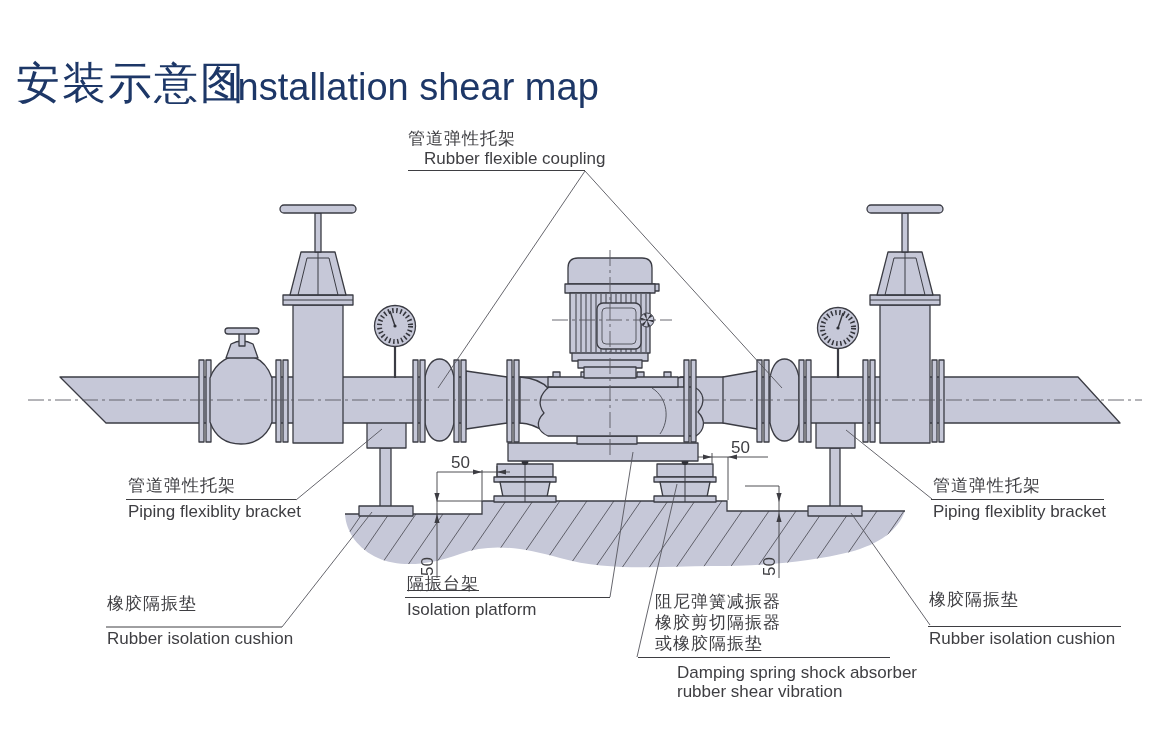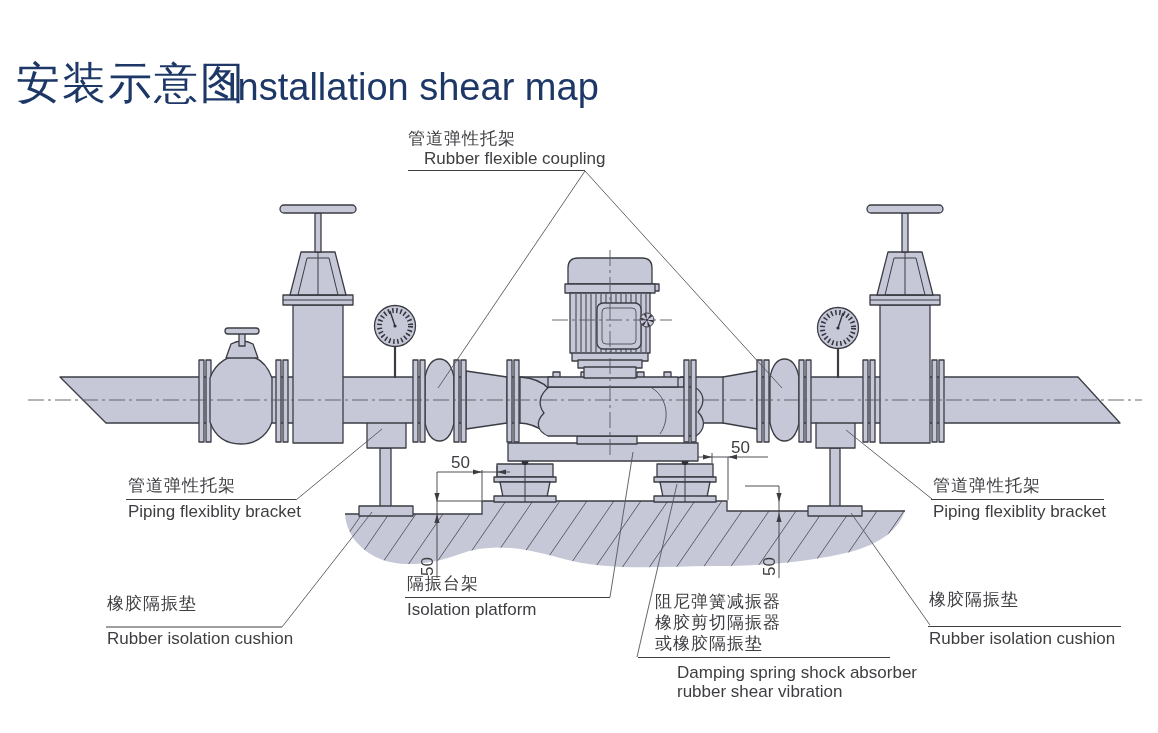--- a/index.html
+++ b/index.html
@@ -324,21 +324,21 @@
 
 <div class="lbl lbl-cn" style="left:128px;top:476px;">管道弹性托架</div>
 <div class="lbl" style="left:128px;top:502px;">Piping flexiblity bracket</div>
 
 <div class="lbl lbl-cn" style="left:933px;top:476px;">管道弹性托架</div>
 <div class="lbl" style="left:933px;top:502px;">Piping flexiblity bracket</div>
 
 <div class="lbl lbl-cn" style="left:107px;top:594px;">橡胶隔振垫</div>
 <div class="lbl" style="left:107px;top:629px;">Rubber isolation cushion</div>
 
-<div class="lbl lbl-cn" style="left:407px;top:574px;">隔振台架</div>
+<div class="lbl lbl-cn" style="left:407px;top:574px;text-decoration:underline;">隔振台架</div>
 <div class="lbl" style="left:407px;top:600px;">Isolation platform</div>
 
 <div class="lbl lbl-cn damper-cn" style="left:655px;top:591px;">
   <div>阻尼弹簧减振器</div>
   <div>橡胶剪切隔振器</div>
   <div>或橡胶隔振垫</div>
 </div>
 <div class="lbl damper-en" style="left:677px;top:663px;">
   <div>Damping spring shock absorber</div>
   <div>rubber shear vibration</div>

